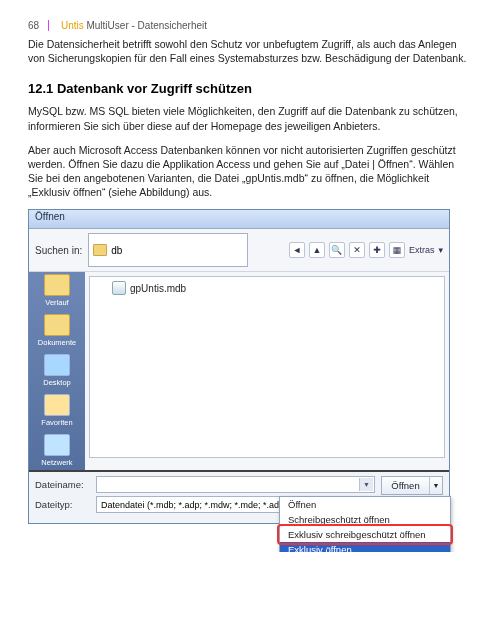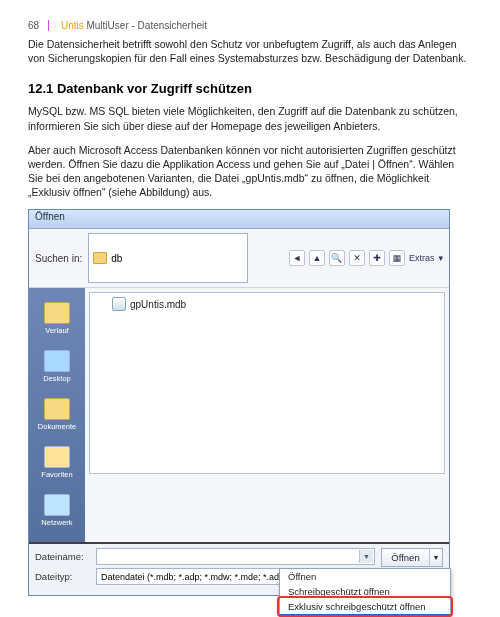--- a/index.html
+++ b/index.html
@@ -65,37 +65,37 @@
     align-items: center;
     gap: 6px;
     padding: 4px 6px;
     background: #f4f6fa;
     border-bottom: 1px solid #cfd6e0;
   }
   .toolbar .lbl { color: #333; font-size: 10px; white-space: nowrap; }
   .toolbar .folder-sel {
     display: flex; align-items: center; gap: 4px;
     background: #fff; border: 1px solid #a4b2c7;
-    height: 16px; padding: 16px 4px; width: 150px;
+    height: 16px; padding: 8px 4px; width: 150px;
   }
   .toolbar .folder-sel .ficon {
     width: 12px; height: 10px; background: #f3d47a; border: 1px solid #c9a646; border-radius: 1px;
   }
   .toolbar .tool-icons { margin-left: auto; display: flex; gap: 4px; align-items: center; font-size: 9px; color: #335; }
   .tool-icons span { display:inline-flex; width:14px; height:14px; border:1px solid #bac6d8; align-items:center; justify-content:center; background:#fff; border-radius:2px; font-size:9px; }
 
   .dialog-body {
     display: flex;
     background: #f4f6fa;
   }
   .places {
     width: 56px;
     background: linear-gradient(#6e87b6, #55709e);
-    padding: 12px 0;
-    display: flex; flex-direction: column; gap: 10px;
+    padding: 0 0;
+    display: flex; flex-direction: column; gap: 2px;
     align-items: center;
   }
   .place {
     width: 50px;
     text-align: center;
     color: #fff;
     font-size: 7.5px;
     padding: 2px 0 3px 0;
     cursor: default;
   }
@@ -217,26 +217,26 @@
       </div>
     </div>
 
     <div class="dialog-body">
       <div class="places">
         <div class="place">
           <div class="picon folder"></div>
           <div>Verlauf</div>
         </div>
         <div class="place">
+          <div class="picon folder"></div>
+          <div>Dokumente</div>
+        </div>
+        <div class="place">
           <div class="picon desktop"></div>
           <div>Desktop</div>
-        </div>
-        <div class="place">
-          <div class="picon folder"></div>
-          <div>Dokumente</div>
         </div>
         <div class="place">
           <div class="picon star"></div>
           <div>Favoriten</div>
         </div>
         <div class="place">
           <div class="picon net"></div>
           <div>Netzwerk</div>
         </div>
       </div>

